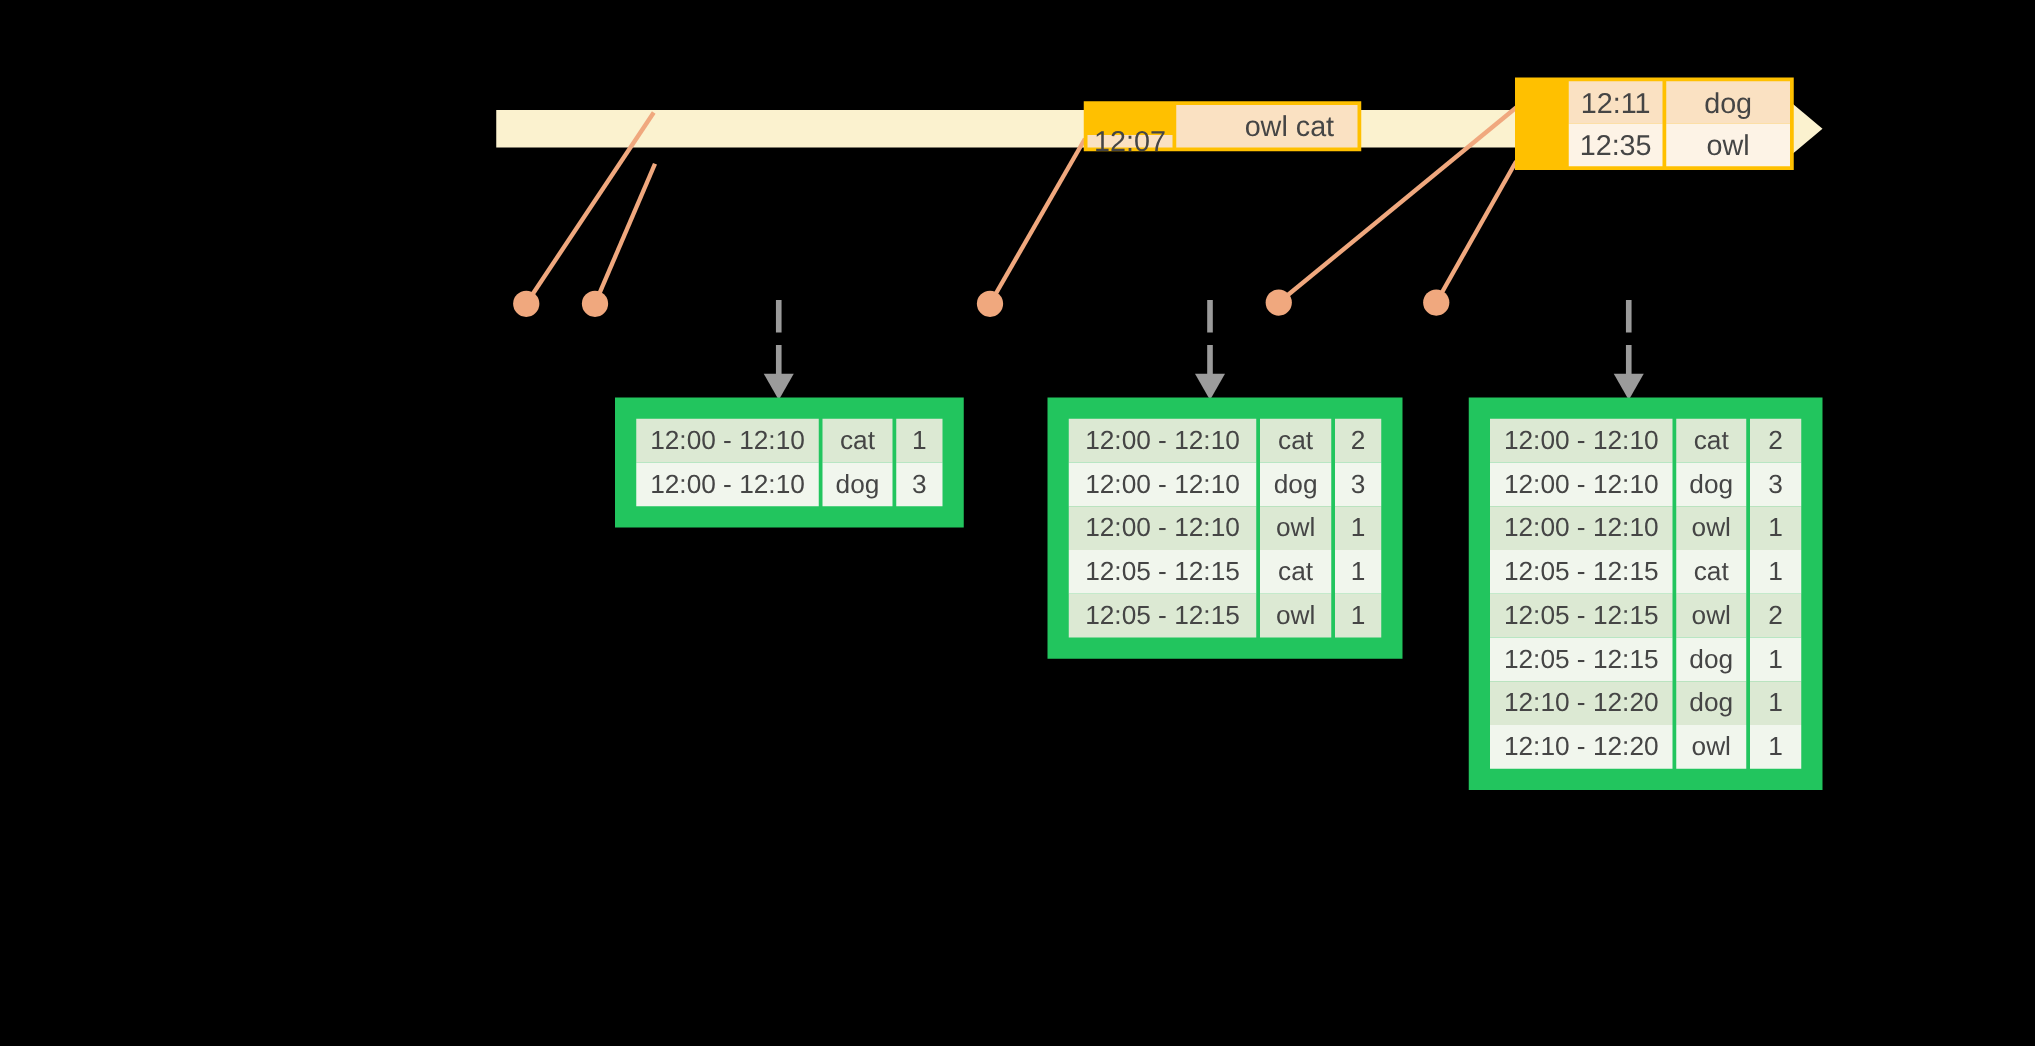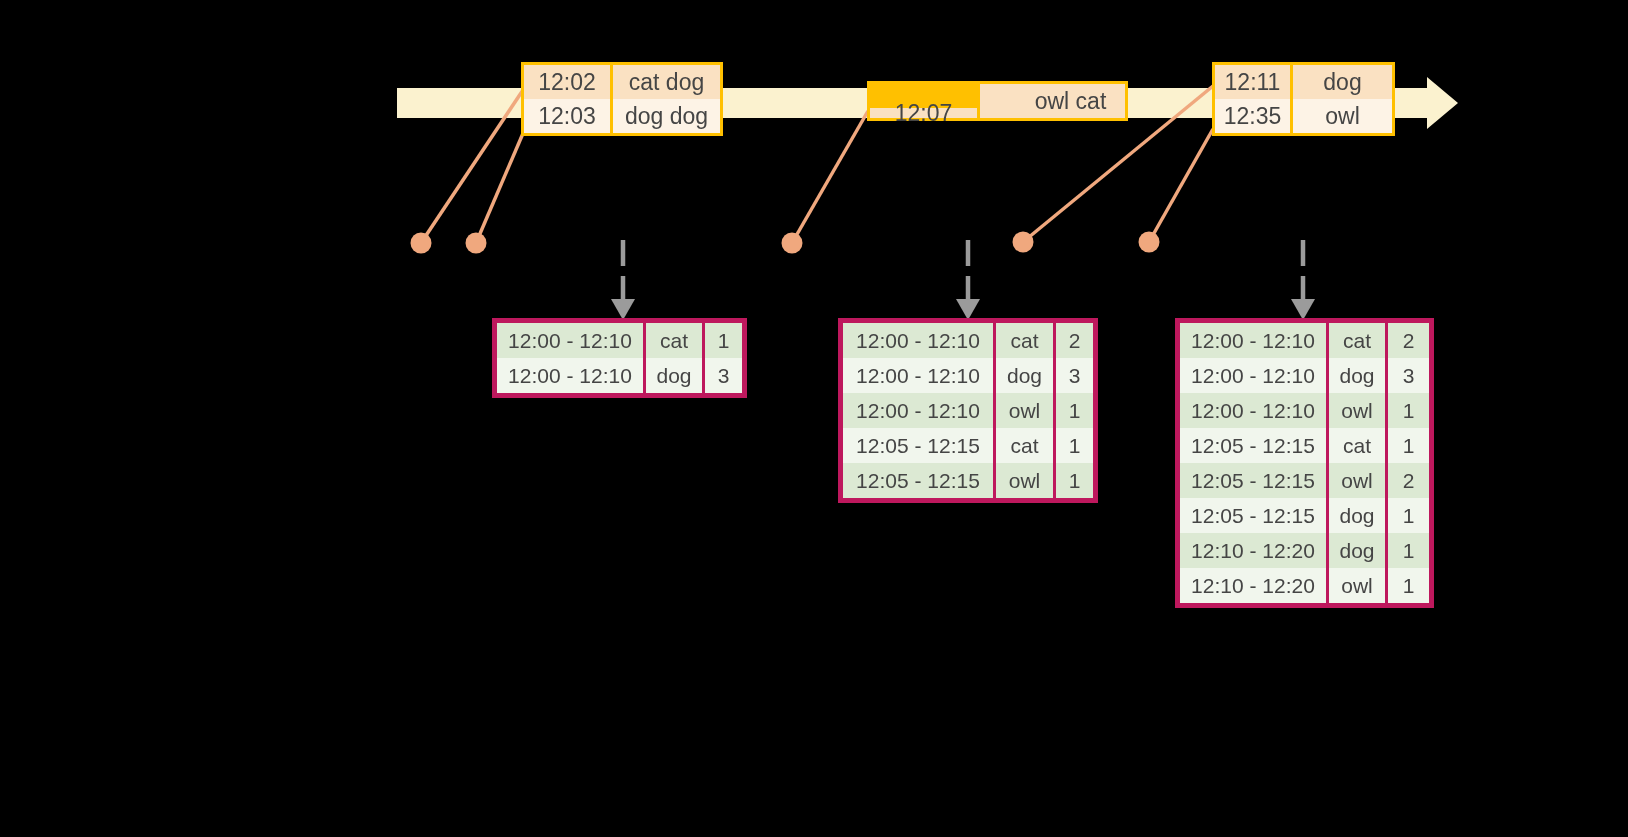--- a/index.html
+++ b/index.html
@@ -13,27 +13,27 @@
   .etable{position:absolute;display:flex;flex-direction:column;gap:3px;
           padding:3px;background:#FFC000;box-sizing:border-box;}
   .erow{display:flex;gap:3px;height:34px;flex:0 0 auto;}
   .etable .cell{display:flex;align-items:center;justify-content:center;
           color:#454545;font-size:23px;line-height:1;}
   .erow:nth-child(odd) .cell{background:#FAE1C2;}
   .erow:nth-child(even) .cell{background:#FDF3E6;}
   #e1{left:521px;top:62px;}
   #e1 .time{width:86px;}  #e1 .words{width:107px;}
   #e2{left:867px;top:81px;}
-  #e2 .time{width:107px;margin-top:24px;}  #e2 .words{width:109px;padding-left:36px;}
+  #e2 .time{width:68px;margin-top:24px;}  #e2 .words{width:109px;padding-left:36px;}
   #e3{left:1212px;top:62px;}
-  #e3 .time{width:75px;}  #e3 .words{width:99px;}
+  #e3 .time{width:75px;margin-left:40px;}  #e3 .words{width:99px;}
 
   
   .gtable{position:absolute;display:flex;flex-direction:column;gap:3px;
-          padding:5px;background:#be185d;box-sizing:border-box;}
+          padding:17px;background:#22c55e;box-sizing:border-box;}
   .grow{display:flex;gap:3px;height:35px;flex:0 0 auto;}
   .gtable .cell{display:flex;align-items:center;justify-content:center;
           color:#454545;font-size:21px;line-height:1;}
   .grow:nth-child(odd) .cell{background:#DCE9D3;}
   .grow:nth-child(even) .cell{background:#F1F6ED;}
   #g1{left:492px;top:318px;}
   #g1 .time{width:146px;} #g1 .word{width:56px;} #g1 .count{width:37px;}
   #g2{left:838px;top:318px;}
   #g2 .time{width:150px;} #g2 .word{width:57px;} #g2 .count{width:37px;}
   #g3{left:1175px;top:318px;}
@@ -68,32 +68,20 @@
     <g>
       <line x1="968" y1="240" x2="968" y2="301" stroke-width="4.5" stroke-dasharray="26 10" stroke="#9B9B9B"></line>
       <polygon points="956,299 980,299 968,320" fill="#9B9B9B"></polygon>
     </g>
     <g>
       <line x1="1303" y1="240" x2="1303" y2="301" stroke-width="4.5" stroke-dasharray="26 10" stroke="#9B9B9B"></line>
       <polygon points="1291,299 1315,299 1303,320" fill="#9B9B9B"></polygon>
     </g>
   </svg>
 
-  <div id="e1" class="etable">
-    <div>
-        <div class="erow">
-        <div class="cell time">12:02</div>
-        <div class="cell words">cat dog</div>
-      </div>
-        <div class="erow">
-        <div class="cell time">12:03</div>
-        <div class="cell words">dog dog</div>
-      </div>
-      </div>
-  </div>
 
   <div id="e2" class="etable">
     <div>
         <div class="erow">
         <div class="cell time">12:07</div>
         <div class="cell words">owl cat</div>
       </div>
       </div>
   </div>
 

